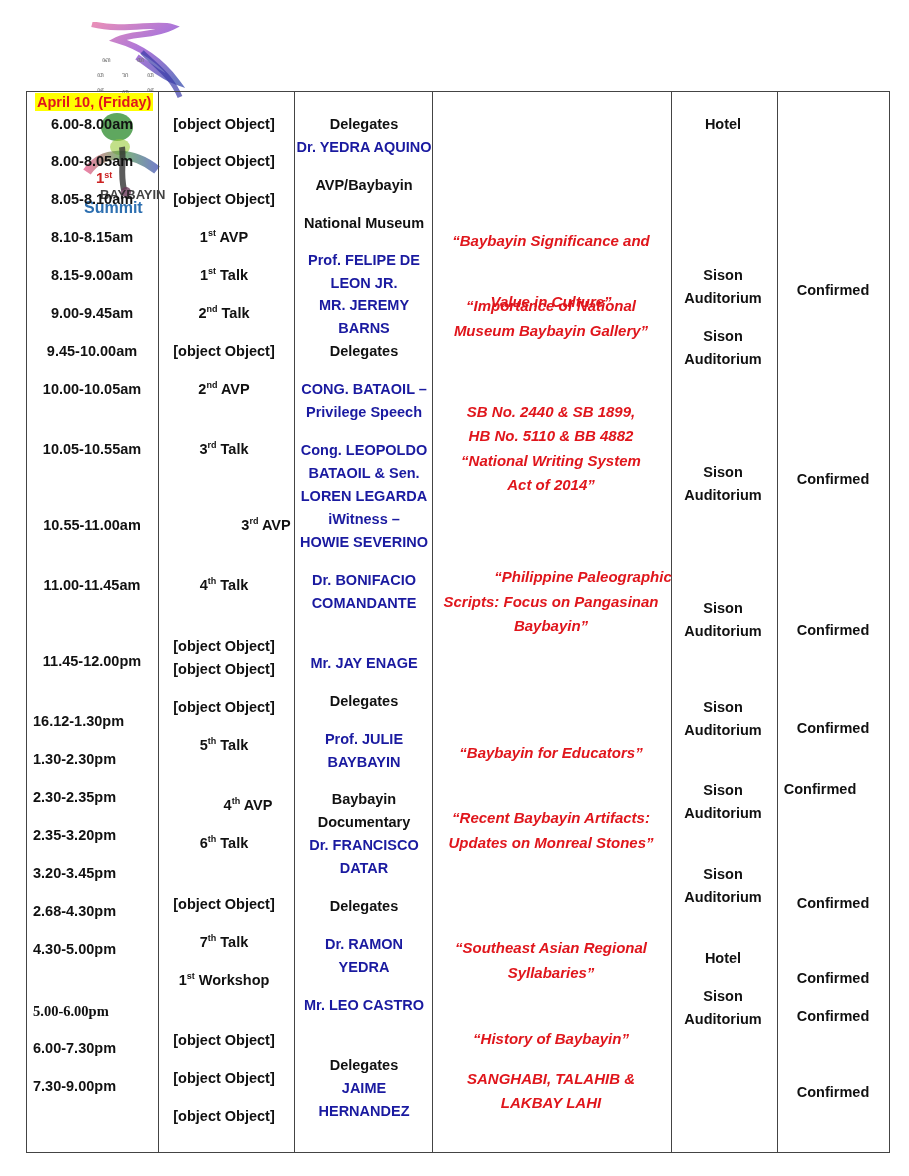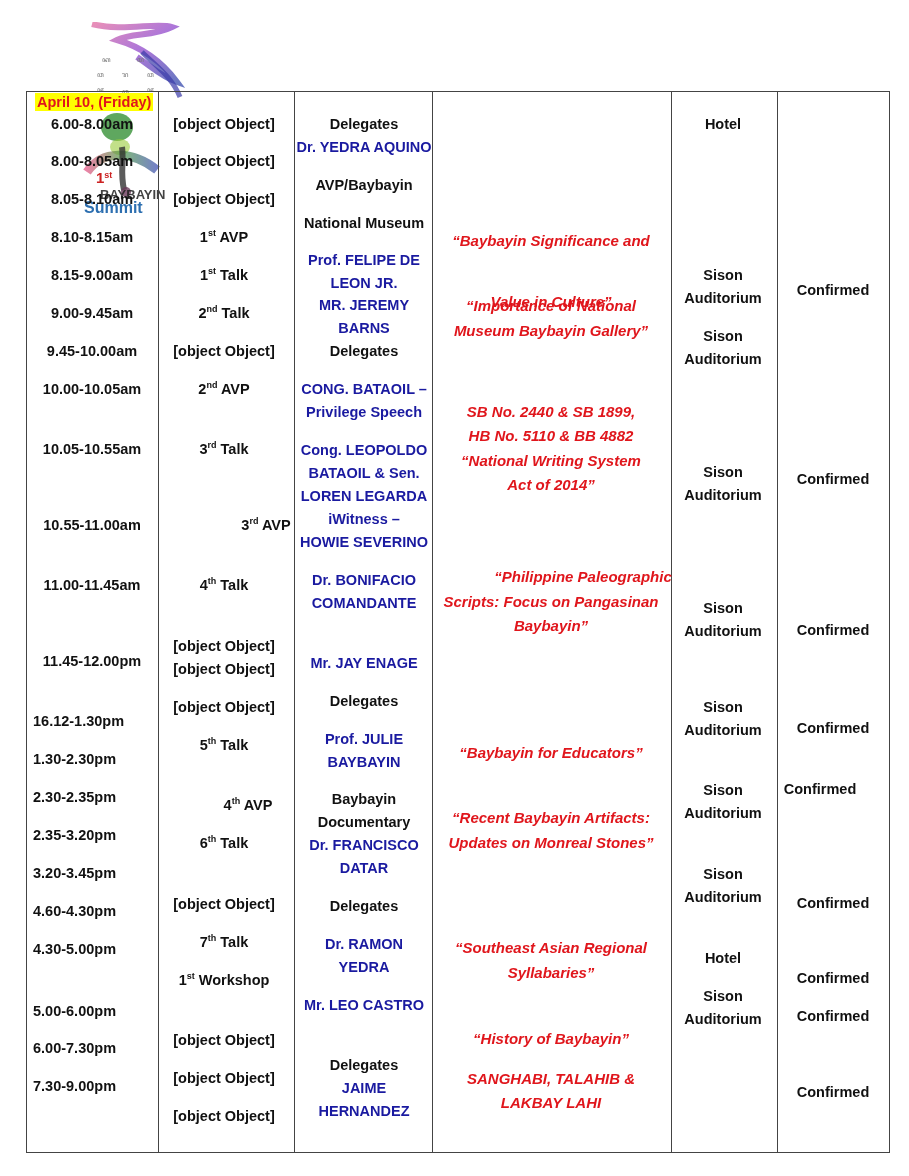--- a/index.html
+++ b/index.html
@@ -88,23 +88,23 @@
       <div class="txt black" style="left: 92px; top: 378px;">10.00-10.05am</div>
       <div class="txt black" style="left: 92px; top: 438px;">10.05-10.55am</div>
       <div class="txt black" style="left: 92px; top: 514px;">10.55-11.00am</div>
       <div class="txt black" style="left: 92px; top: 574px;">11.00-11.45am</div>
       <div class="txt black" style="left: 92px; top: 650px;">11.45-12.00pm</div>
       <div class="txt black left" style="left: 33px; top: 710px;">16.12-1.30pm</div>
       <div class="txt black left" style="left: 33px; top: 748px;">1.30-2.30pm</div>
       <div class="txt black left" style="left: 33px; top: 786px;">2.30-2.35pm</div>
       <div class="txt black left" style="left: 33px; top: 824px;">2.35-3.20pm</div>
       <div class="txt black left" style="left: 33px; top: 862px;">3.20-3.45pm</div>
-      <div class="txt black left" style="left: 33px; top: 900px;">4.60-4.30pm</div>
+      <div class="txt black left" style="left: 33px; top: 900px;">2.68-4.30pm</div>
       <div class="txt black left" style="left: 33px; top: 938px;">4.30-5.00pm</div>
-      <div class="txt black left" style="left: 33px; top: 1000px;">5.00-6.00pm</div>
+      <div class="txt black left" style="left: 33px; top: 1000px; font-family: Liberation Serif, serif;">5.00-6.00pm</div>
       <div class="txt black left" style="left: 33px; top: 1037px;">6.00-7.30pm</div>
       <div class="txt black left" style="left: 33px; top: 1075px;">7.30-9.00pm</div>
     </div>
   <div id="col-activity">
       <div class="txt black" style="left: 224px; top: 113px;">[object Object]</div>
       <div class="txt black" style="left: 224px; top: 150px;">[object Object]</div>
       <div class="txt black" style="left: 224px; top: 188px;">[object Object]</div>
       <div class="txt black" style="left: 224px; top: 226px;"><span>1</span><sup>st</sup><span> AVP</span></div>
       <div class="txt black" style="left: 224px; top: 264px;"><span>1</span><sup>st</sup><span> Talk</span></div>
       <div class="txt black" style="left: 224px; top: 302px;"><span>2</span><sup>nd</sup><span> Talk</span></div>

